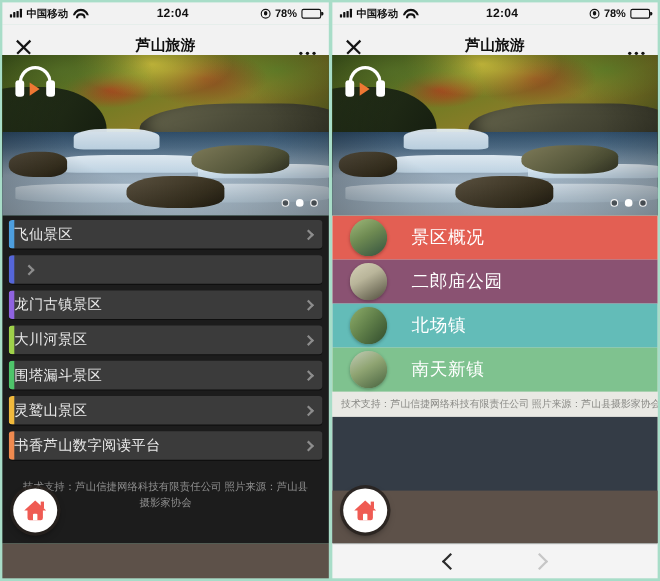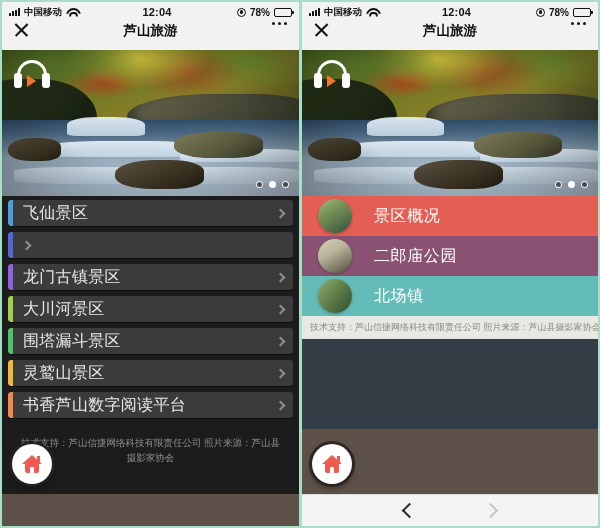--- a/index.html
+++ b/index.html
@@ -57,21 +57,21 @@
   }
   .batt::after{
     content:""; position:absolute; right:-3px; top:2.6px; width:1.8px; height:3.4px;
     background:#111; border-radius:0 1px 1px 0;
   }
   .batt-fill { height:100%; background:#111; border-radius:1px; }
 
   
   .navbar {
     height: 28px; flex:0 0 28px; background:#f2f2f2;
-    display:flex; align-items:flex-start; justify-content:space-between;
+    display:flex; align-items:flex-end; justify-content:space-between;
     padding: 0 12px; position:relative;
   }
   .nav-title {
     position:absolute; left:0; right:0; text-align:center;
     font-size:13.5px; font-weight:bold; color:#0f0f0f; pointer-events:none;
   }
   .close-x { width:15px; height:15px; position:relative; cursor:pointer; z-index:2;}
   .close-x::before, .close-x::after{
     content:""; position:absolute; left:-1px; top:7px; width:17px; height:1.6px;
     background:#141414;
@@ -159,21 +159,21 @@
   
   .left-body { flex:1 1 auto; background:#1c1c1c; display:flex; flex-direction:column;
                overflow:hidden; position:relative; }
   .dark-list { padding:4px 6px 0 6px; }
   .dl-item {
     display:flex; align-items:center; height:26px; margin-bottom:6px;
     background:#3b3b3b; border-radius:3px; overflow:hidden; cursor:pointer;
     box-shadow: 0 1px 0 rgba(0,0,0,.45);
   }
   .dl-bar { width:5px; height:100%; flex:0 0 5px; border-radius:3px 0 0 3px; }
-  .dl-label { flex:1 1 auto; padding-left:10px; color:#e9e9e9; font-size:16px;
+  .dl-label { flex:1 1 auto; color:#e9e9e9; font-size:13px;
               letter-spacing:.3px; }
   .dl-chev { flex:0 0 26px; display:flex; align-items:center; justify-content:center; }
   .chev {
     width:7px; height:7px; border-right:2px solid #8d8d8d; border-top:2px solid #8d8d8d;
     transform: rotate(45deg); display:block;
   }
   .left-credit {
     margin-top:6px; padding:6px 18px 0 18px; text-align:center;
     color:#8e8e8e; font-size:9.5px; line-height:1.55;
   }
@@ -458,20 +458,26 @@
         </div>
 
 
         <div class="cl-item" style="background:#63bcb8">
           <span class="cl-thumb">
             <i style="background:linear-gradient(130deg,#8fae6a 0%,#5e7d48 50%,#2f4a2c 100%)"></i>
           </span>
           <span class="cl-label">北场镇</span>
         </div>
 
+        <div class="cl-item" style="background:#7fc28f">
+          <span class="cl-thumb">
+            <i style="background:linear-gradient(150deg,#c3cdb8 0%,#8fa472 45%,#47623f 100%)"></i>
+          </span>
+          <span class="cl-label">南天新镇</span>
+        </div>
 
       </div>
 
       <div class="right-credit">技术支持：芦山信捷网络科技有限责任公司 照片来源：芦山县摄影家协会</div>
 
       <div class="right-dark">
         <div class="band2"></div>
         <div class="home-fab">
           <span class="house">
             <span class="chim"></span>

